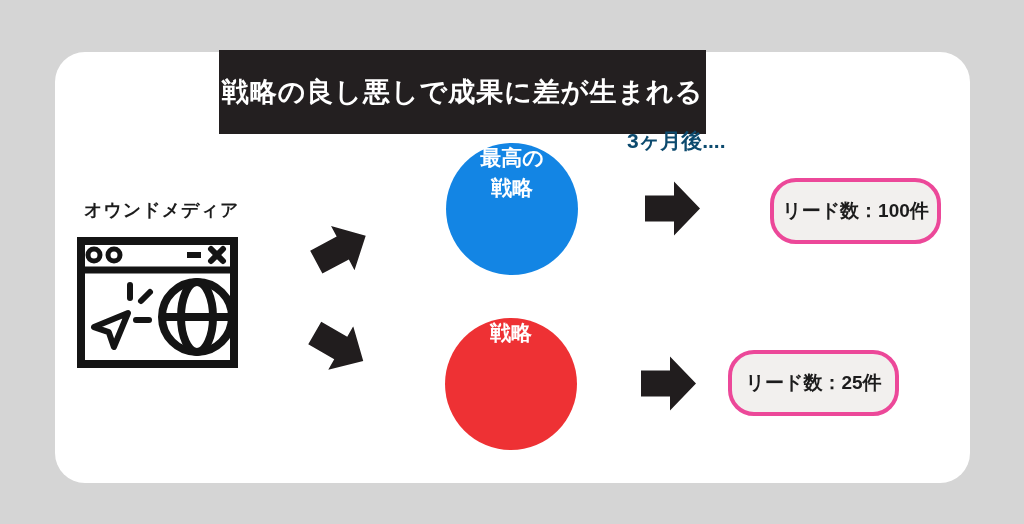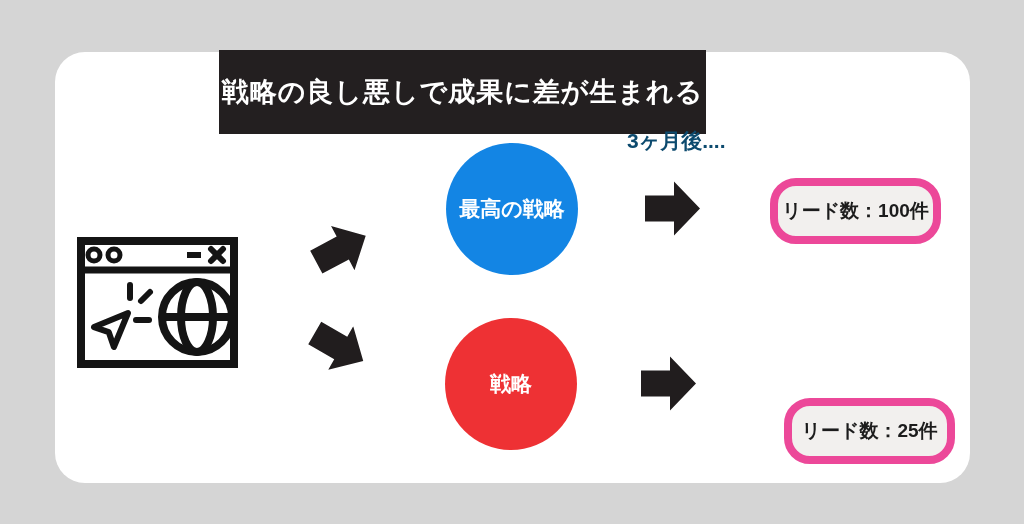--- a/index.html
+++ b/index.html
@@ -51,22 +51,22 @@
   }
 
   .diag-arrow { position: absolute; width: 60px; height: 50px; }
   .diag-arrow.up   { left: 311px; top: 224px; transform: rotate(-28deg); }
   .diag-arrow.down { left: 309px; top: 322px; transform: rotate(30deg); }
 
   .circle {
     position: absolute;
     width: 132px; height: 132px;
     border-radius: 50%;
-    display: flex; flex-direction: row;
-    align-items: center; justify-content: center;
+    display: flex; flex-direction: column;
+    align-items: center; justify-content: flex-start;
     color: #fff; font-weight: 700;
     font-size: 21px; line-height: 1.45;
     text-align: center;
   }
   .circle.best { left: 446px; top: 143px; background: #1385e4; }
   .circle.bad  { left: 445px; top: 318px; background: #ee3134; }
 
   .timeline-label {
     position: absolute;
     left: 627px; top: 127px;
@@ -77,26 +77,26 @@
   }
 
   .straight-arrow { position: absolute; width: 56px; height: 57px; }
   .straight-arrow.top    { left: 645px; top: 180px; }
   .straight-arrow.bottom { left: 641px; top: 355px; }
 
   .result-box {
     position: absolute;
     width: 171px; height: 66px;
     background: #f2f0ee;
-    border: 8px solid #ec4899;
+    border: 4px solid #ec4899;
     border-radius: 26px;
     display: flex; align-items: center; justify-content: center;
   }
   .result-box.top    { left: 770px; top: 178px; }
-  .result-box.bottom { left: 784px; top: 350px; margin-top: 48px; }
+  .result-box.bottom { left: 728px; top: 350px; }
   .result-text {
     font-size: 19px;
     font-weight: 800;
     color: #1c1c1c;
     white-space: nowrap;
   }
 
   .arrow-shape { fill: #211d1e; }
   svg { display: block; }
 </style>
@@ -104,20 +104,21 @@
 <body>
 
 <div class="stage">
 
   <div class="card"></div>
 
   <div class="banner" style="background-color: rgb(35, 31, 32);">
     <div class="banner-title" style="color: rgb(255, 255, 255);">戦略の良し悪しで成果に差が生まれる</div>
   </div>
 
+  <div class="source-label">オウンドメディア</div>
 
   <svg class="browser-icon" viewBox="0 0 161 131" fill="none" stroke="#141414">
     <rect x="4" y="4" width="153" height="123" stroke-width="8"></rect>
     <line x1="4" y1="33" x2="157" y2="33" stroke-width="7"></line>
     <g>
       <circle cx="17" cy="18" r="6" stroke-width="5"></circle>
       <circle cx="37" cy="18" r="6" stroke-width="5"></circle>
     </g>
     <g>
       <line x1="110" y1="18" x2="124" y2="18" stroke-width="6"></line>

